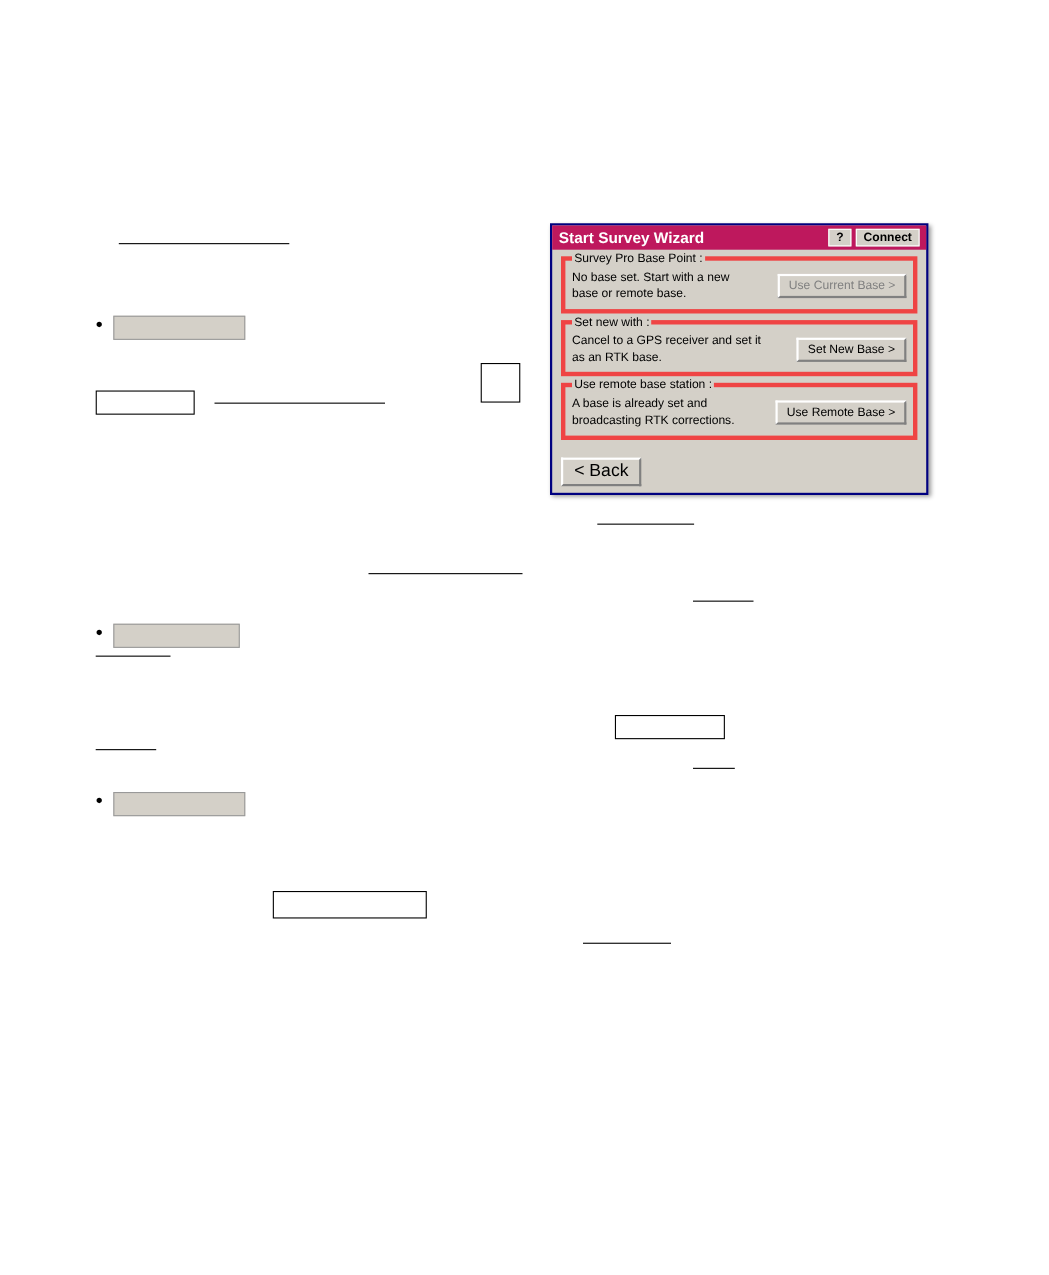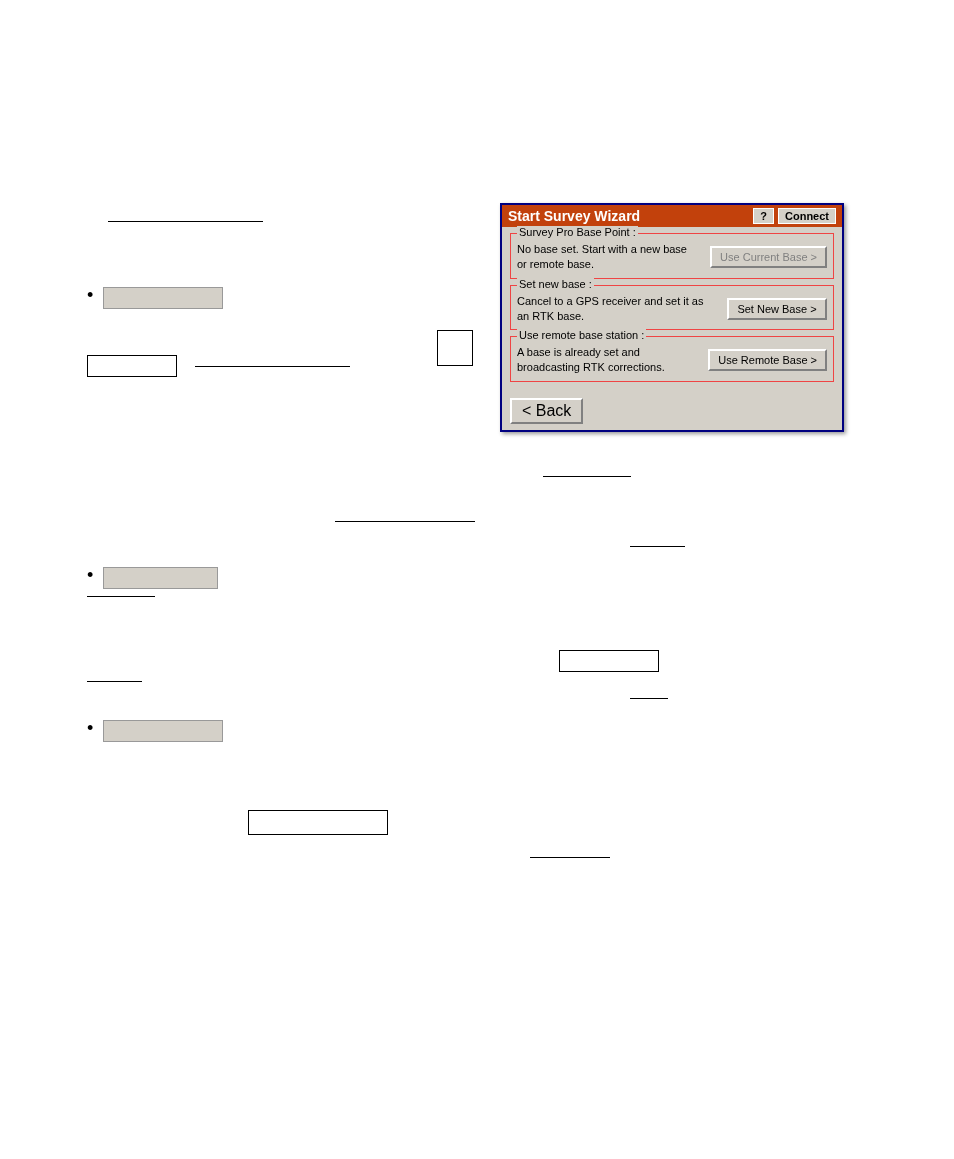--- a/index.html
+++ b/index.html
@@ -31,21 +31,21 @@
       position: absolute;
       top: 203px;
       left: 500px;
       width: 344px;
       border: 2px solid #000080;
       background: #d4d0c8;
       box-shadow: 2px 2px 4px rgba(0,0,0,0.4);
     }
 
     .dialog-titlebar {
-      background: #c2410c;
+      background: #be185d;
       color: #fff;
       font-size: 13px;
       font-weight: bold;
       padding: 3px 6px;
       display: flex;
       align-items: center;
       justify-content: space-between;
     }
 
     .dialog-titlebar-left {
@@ -68,21 +68,21 @@
       cursor: pointer;
       min-width: 20px;
       text-align: center;
     }
 
     .dialog-body {
       padding: 6px 8px;
     }
 
     .section-group {
-      border: 1px solid #ef4444;
+      border: 4px solid #ef4444;
       margin-bottom: 6px;
       position: relative;
       padding: 4px 6px 6px 6px;
     }
 
     .section-label {
       position: absolute;
       top: -8px;
       left: 6px;
       background: #d4d0c8;
@@ -210,21 +210,21 @@
 
     <div class="section-group">
       <span class="section-label">Survey Pro Base Point :</span>
       <div class="section-content">
         <span class="section-text">No base set. Start with a new base or remote base.</span>
         <button class="section-btn" disabled="" style="color:#808080;">Use Current Base &gt;</button>
       </div>
     </div>
 
     <div class="section-group">
-      <span class="section-label">Set new base :</span>
+      <span class="section-label">Set new with :</span>
       <div class="section-content">
         <span class="section-text">Cancel to a GPS receiver and set it as an RTK base.</span>
         <button class="section-btn">Set New Base &gt;</button>
       </div>
     </div>
 
     <div class="section-group">
       <span class="section-label">Use remote base station :</span>
       <div class="section-content">
         <span class="section-text">A base is already set and broadcasting RTK corrections.</span>

